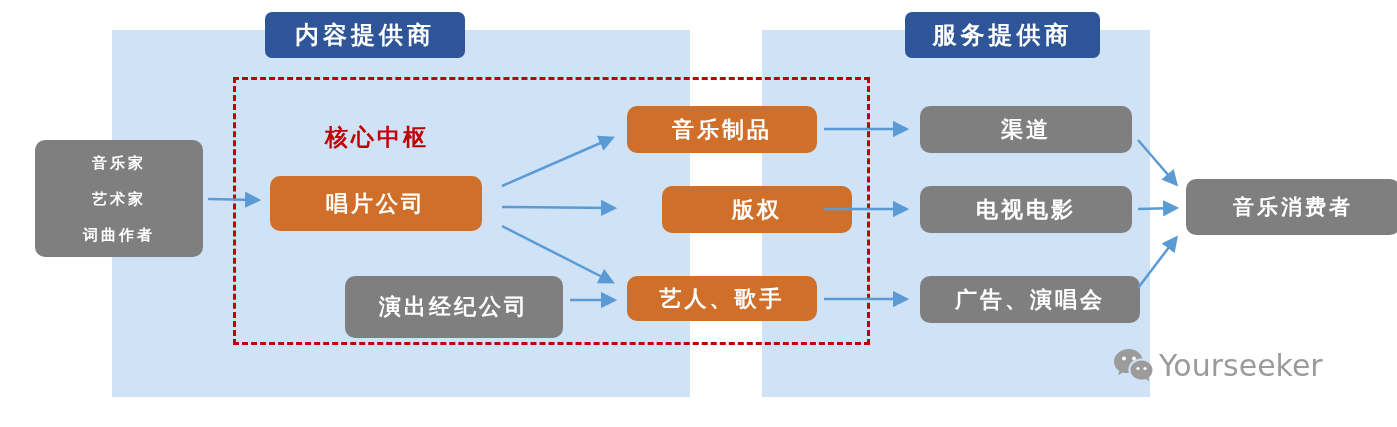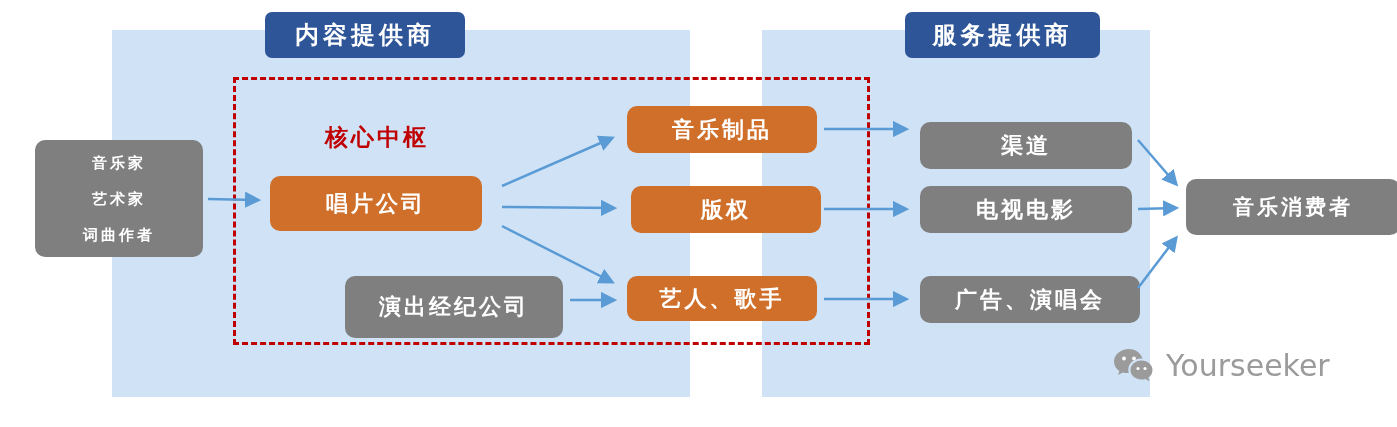--- a/index.html
+++ b/index.html
@@ -67,23 +67,23 @@
     border-radius: 10px;
     text-align: center;
     box-sizing: border-box;
   }
   .node.orange { background: var(--orange, #cf6f2a); }
   .node.gray   { background: var(--gray, #7f7f7f); }
   .node.creators { left: 35px;  top: 140px; width: 168px; height: 117px; white-space: pre-line; line-height: 36px; font-size: 15px; }
   .node.record   { left: 270px; top: 176px; width: 212px; height: 55px; }
   .node.agency   { left: 345px; top: 276px; width: 218px; height: 62px; }
   .node.products { left: 627px; top: 106px; width: 190px; height: 47px; }
-  .node.copyrt   { left: 631px; top: 186px; width: 190px; height: 47px; font-family: Liberation Mono, monospace; }
+  .node.copyrt   { left: 662px; top: 186px; width: 190px; height: 47px; font-family: Liberation Mono, monospace; }
   .node.artists  { left: 627px; top: 276px; width: 190px; height: 45px; }
-  .node.channel  { left: 920px; top: 106px; width: 212px; height: 47px; margin-top: 16px; }
+  .node.channel  { left: 920px; top: 106px; width: 212px; height: 47px; }
   .node.tvfilm   { left: 920px; top: 186px; width: 212px; height: 47px; }
   .node.ads      { left: 920px; top: 276px; width: 220px; height: 47px; }
   .node.consumers{ left: 1186px; top: 179px; width: 214px; height: 56px; font-size: 21px; }
   svg.arrows {
     position: absolute;
     left: 0; top: 0;
     width: 1397px;
     height: 427px;
     pointer-events: none;
   }
@@ -92,21 +92,21 @@
     stroke-width: 2.5;
     fill: none;
   }
   .arrowhead { fill: var(--arrow, #5b9bd5); }
   .watermark {
     position: absolute;
     left: 1112px;
     top: 346px;
     display: flex;
     align-items: center;
-    gap: 10px;
+    gap: 3px;
     color: var(--watermark_text, #9b9b9b);
     font-size: 30px;
   }
   .wechat-icon { width: 44px; height: 38px; }
   .wechat-icon path { fill: var(--watermark_text, #a6a6a6); }
 </style>
 </head>
 <body>
 
 <div class="stage">

